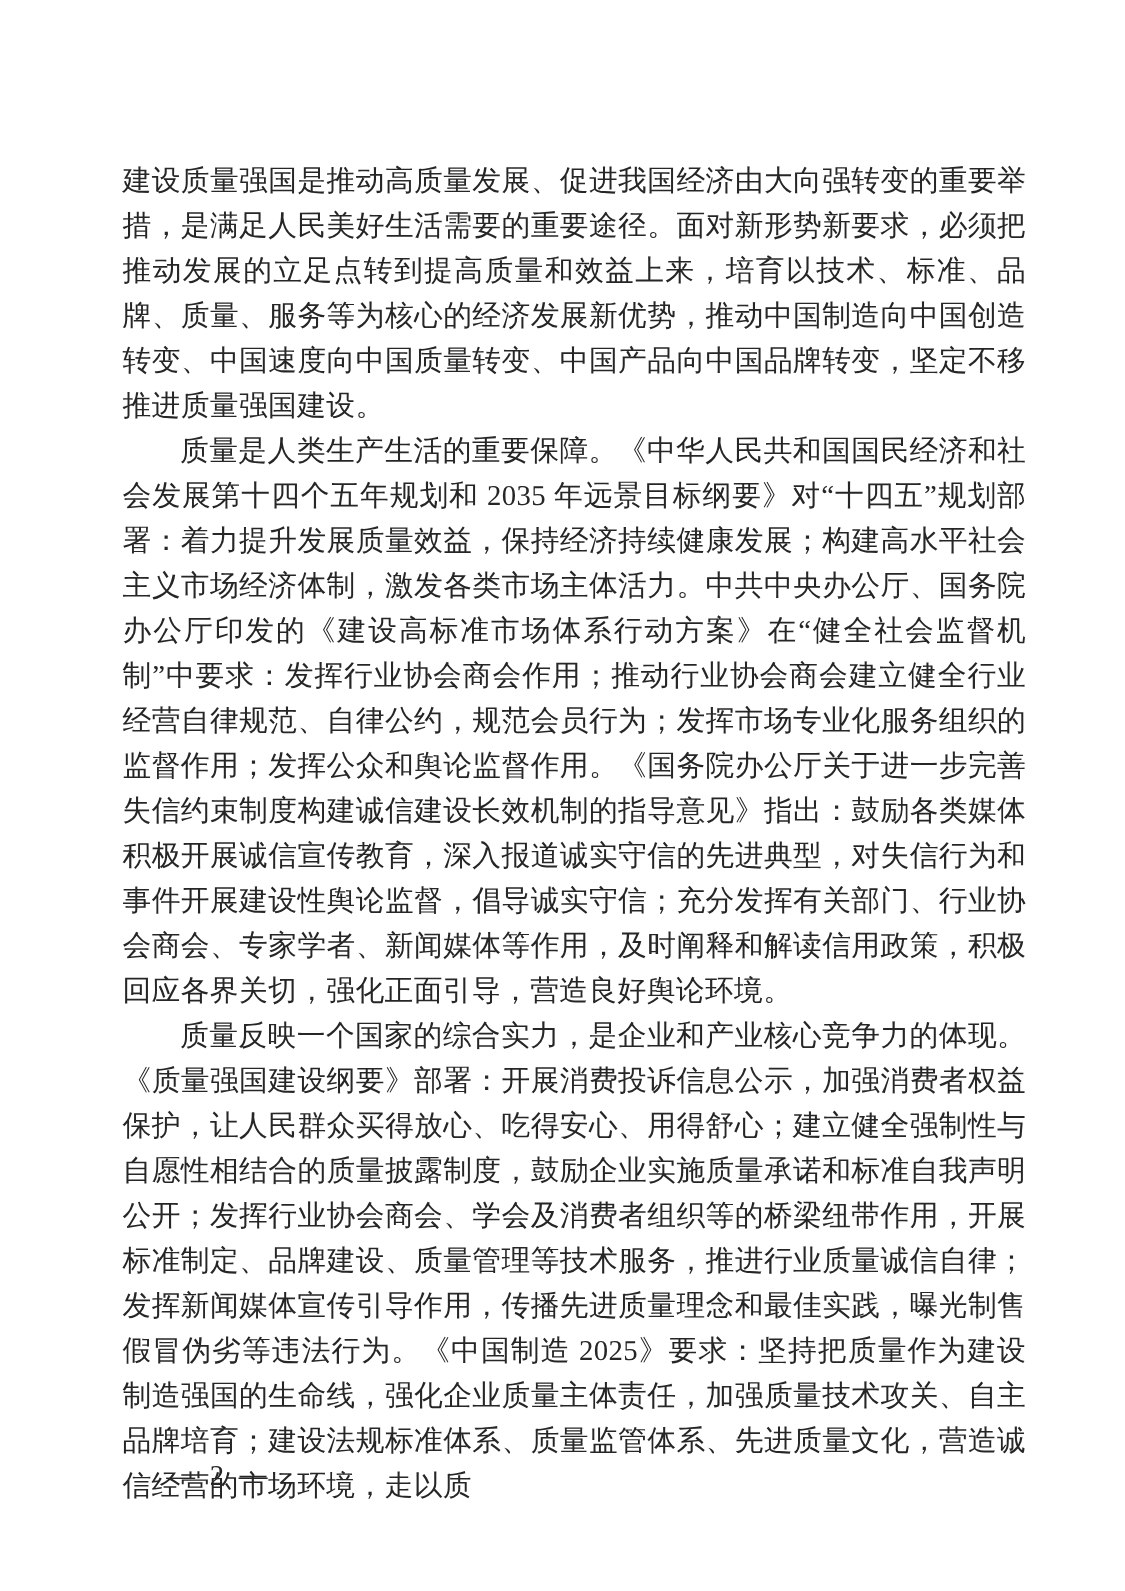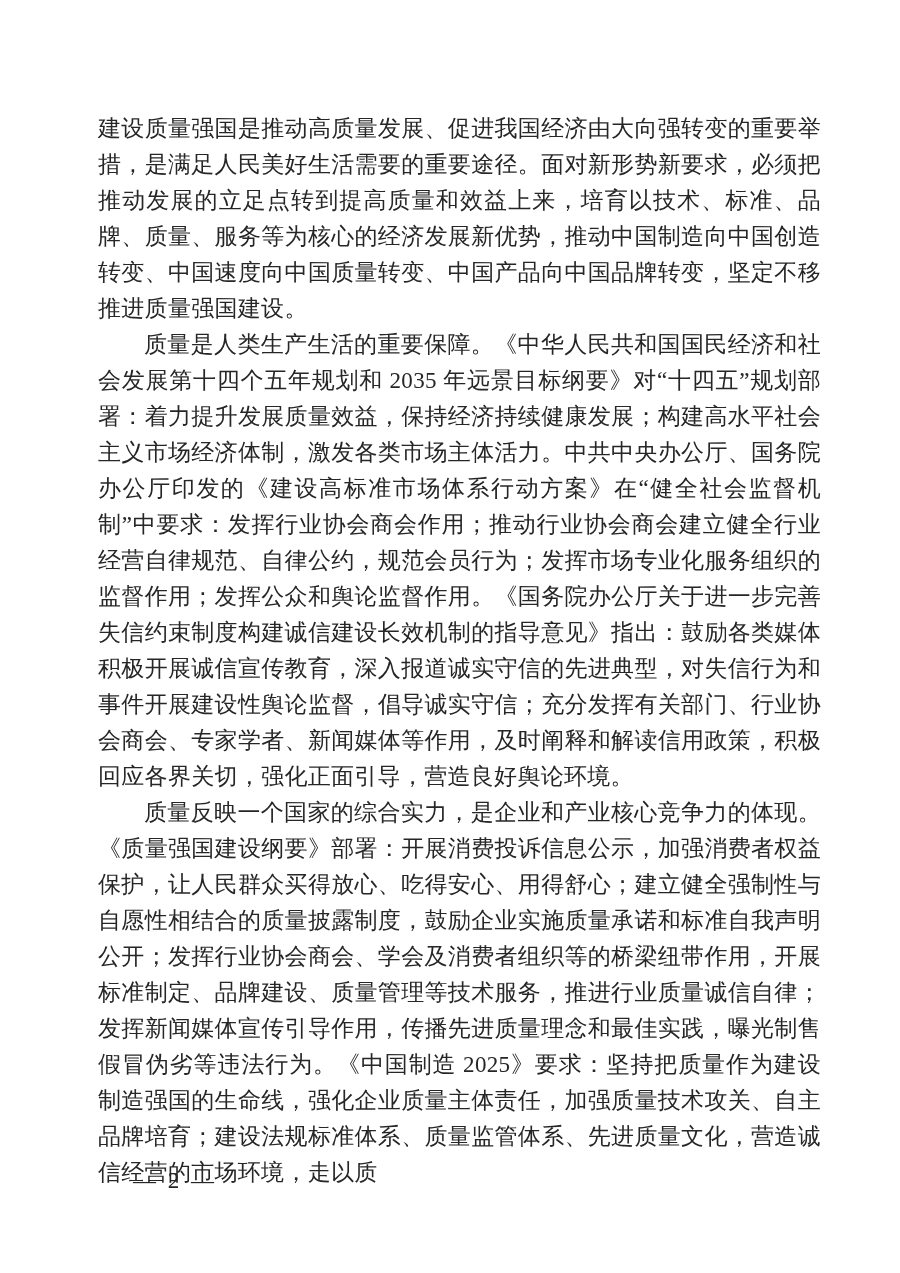--- a/index.html
+++ b/index.html
@@ -15,21 +15,21 @@
   }
   .page {
     position: relative;
     width: 900px;
     height: 1273px;
     background: #ffffff;
   }
   .content {
     position: absolute;
     left: 98px;
-    top: 111px;
+    top: 127px;
     width: 723px;
     color: #262626;
     font-size: 23px;
     line-height: 36px;
     text-align: justify;
     text-justify: inter-ideograph;
     letter-spacing: 0.3px;
   }
   .content p {
     margin: 0;

